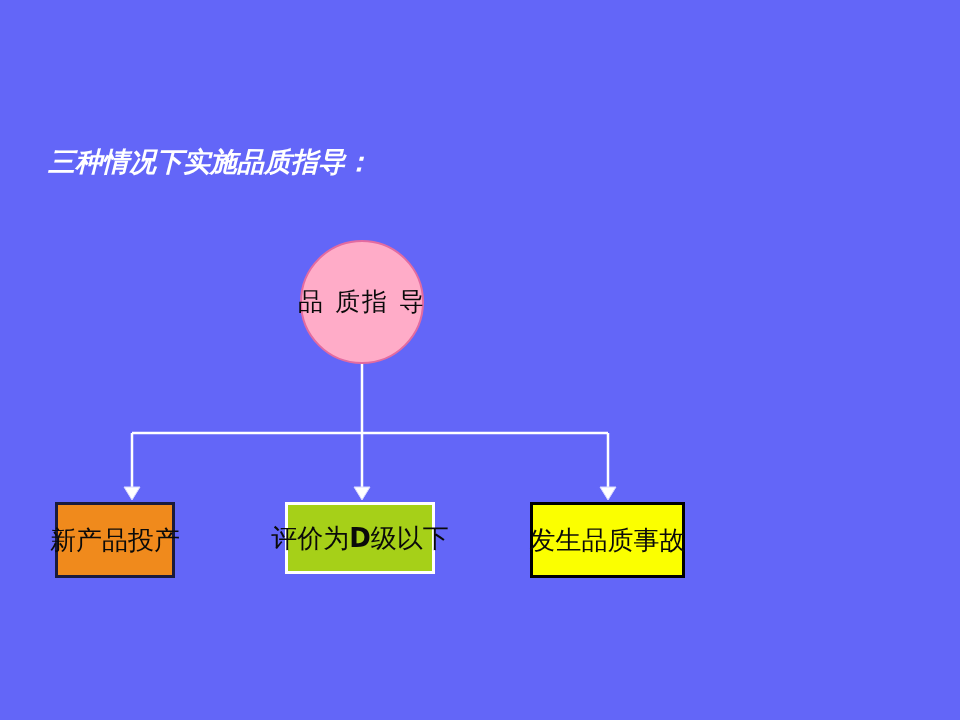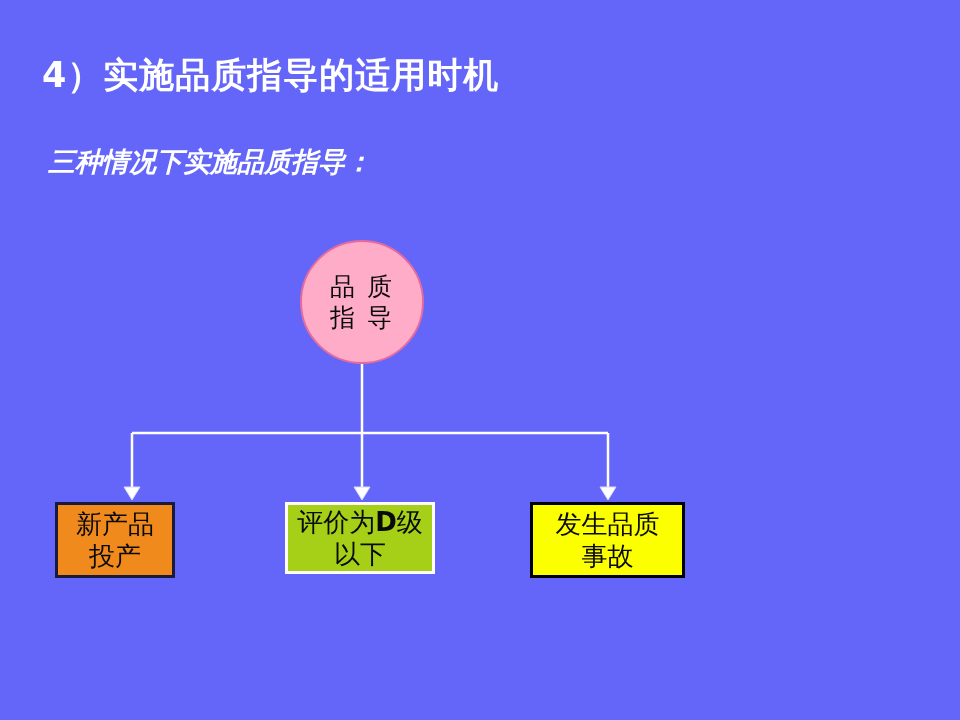--- a/index.html
+++ b/index.html
@@ -63,36 +63,36 @@
     position: absolute;
     left: 300px;
     top: 240px;
     width: 124px;
     height: 124px;
     border-radius: 50%;
     background: #ffacc8;
     border: 2px solid #e36ba0;
     box-sizing: border-box;
     display: flex;
-    flex-direction: column;
+    flex-direction: row;
     align-items: center;
     justify-content: center;
     color: #0a0a0a;
     font-size: 25px;
     line-height: 1.25;
     font-family: "DejaVu Serif", "Liberation Serif", serif;
   }
   #root-node .ln { display: block; white-space: nowrap; letter-spacing: 2px; }
 
   
   .leaf {
     position: absolute;
     box-sizing: border-box;
     display: flex;
-    flex-direction: column;
+    flex-direction: row;
     align-items: center;
     justify-content: center;
     font-family: "DejaVu Serif", "Liberation Serif", serif;
     font-size: 26px;
     line-height: 1.25;
     color: #0a0a0a;
     white-space: nowrap;
   }
   .leaf .ln { display: block; }
   .leaf .bold-latin {
@@ -114,23 +114,20 @@
     left: 530px; top: 502px;  width: 155px; height: 76px;
     background: #fbff00;
     border: 3px solid #000000;
   }
 </style>
 </head>
 <body>
 
 <div id="slide">
 
-  <div id="title">
-    <span class="num">4</span><span>）</span><span>实施品质指导的适用时机</span>
-  </div>
 
   <div id="subtitle">三种情况下实施品质指导：</div>
 
   <svg id="connectors" viewBox="0 0 960 720" xmlns="http://www.w3.org/2000/svg">
     <g stroke="#ffffff" stroke-width="2.5" fill="none">
 
       <line x1="362" y1="364" x2="362" y2="433"></line>
 
       <line x1="132" y1="433" x2="608" y2="433"></line>
 

